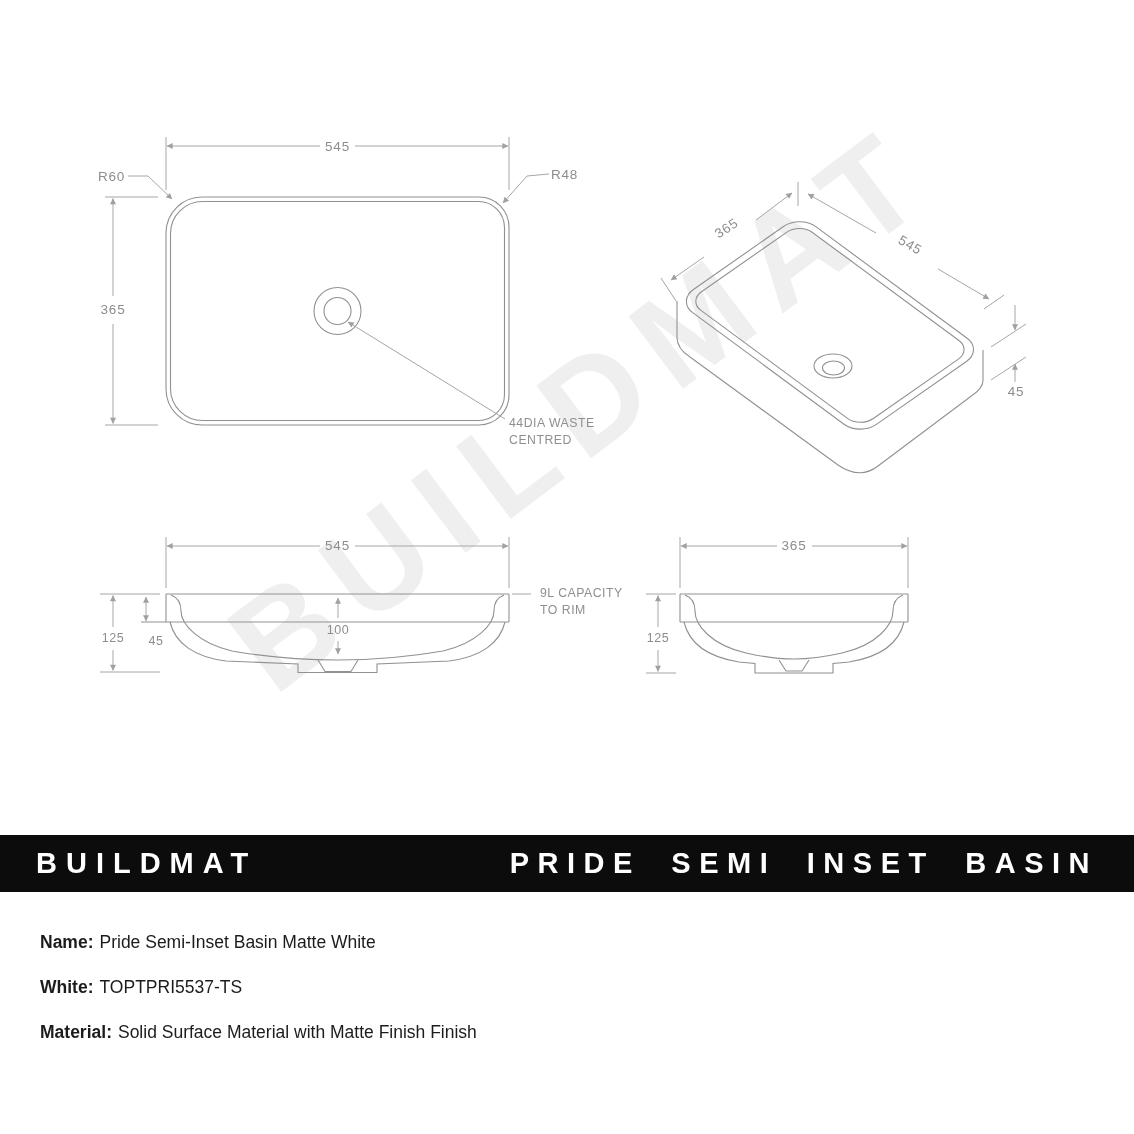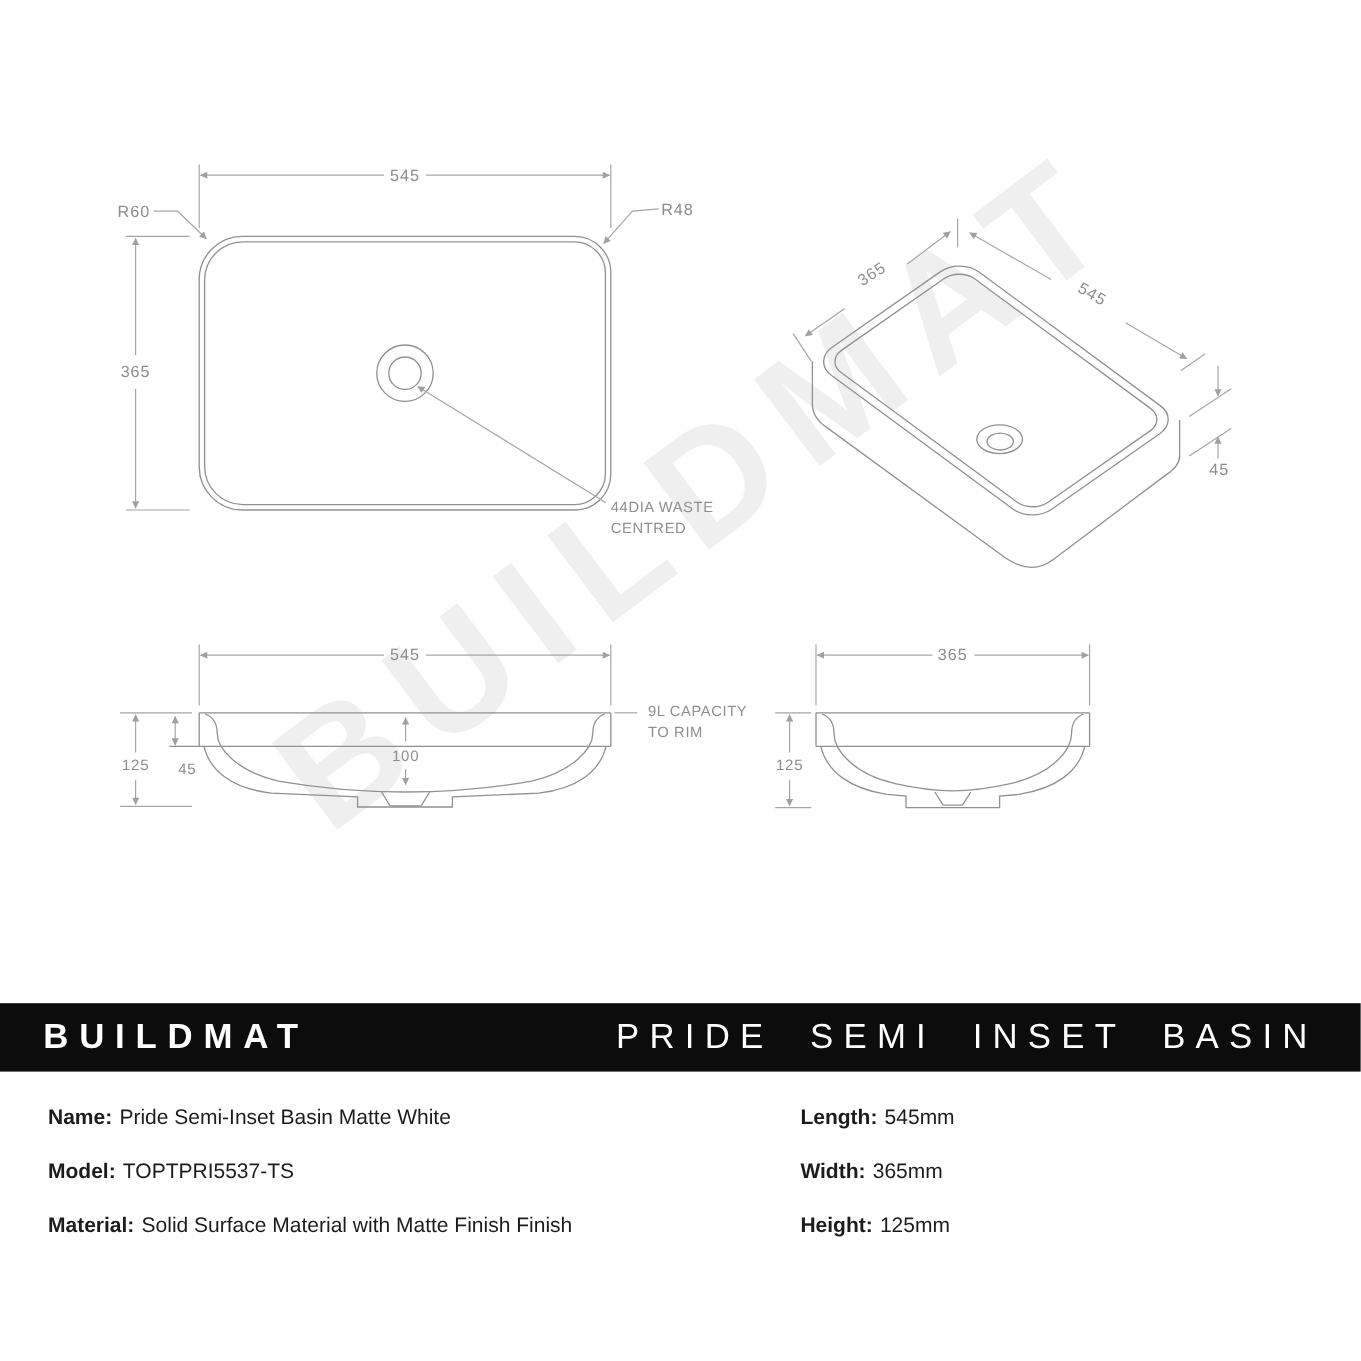--- a/index.html
+++ b/index.html
@@ -6,22 +6,22 @@
     font-family:"Liberation Sans", sans-serif;}
   .canvas{position:relative;width:1134px;height:1134px;background:#fff;}
   svg text{font-family:"Liberation Sans", sans-serif;}
   .dimtext{fill:#8d8d8d;font-size:13.5px;letter-spacing:0.8px;}
   .dimtext-sm{fill:#8d8d8d;font-size:12.5px;letter-spacing:0.6px;}
   .notetext{fill:#8f8f8f;font-size:12.3px;letter-spacing:0.5px;}
   .wm{fill:#efefef;font-size:132px;font-weight:bold;letter-spacing:20px;}
   .banner{margin-top:11px;height:57px;background:#0c0c0c;display:flex;align-items:center;
     justify-content:space-between;padding:0 36px;}
   .banner .brand{color:#ffffff;font-size:29px;font-weight:bold;letter-spacing:9px;}
-  .banner .product{color:#ffffff;font-size:29px;font-weight:normal;letter-spacing:8.5px;word-spacing:14px;}
-  .specs{display:grid;grid-template-columns:627px 1fr;padding:0 40px;margin-top:28px;}
+  .banner .product{color:#ffffff;font-size:29px;font-weight:bold;letter-spacing:8.5px;word-spacing:14px;}
+  .specs{display:grid;grid-template-columns:627px 1fr;padding:0 40px;margin-top:40px;}
   .spec-row{margin-bottom:24px;font-size:17.5px;color:#1c1c1c;line-height:21px;}
   .spec-row .lbl{font-weight:bold;margin-right:6px;}
 </style>
 </head>
 <body>
 
 <div class="canvas">
 
   <svg width="1134" height="820" viewBox="0 0 1134 820">
     <defs>
@@ -146,32 +146,21 @@
     <span class="product">PRIDE SEMI INSET BASIN</span>
   </div>
 
   
   <div class="specs">
     <div>
       <div class="spec-row">
         <span class="lbl">Name:</span><span>Pride Semi-Inset Basin Matte White</span>
       </div>
       <div class="spec-row">
-        <span class="lbl">Model:</span><span>TOPTPRI5537-TS</span>
+        <span class="lbl">White:</span><span>TOPTPRI5537-TS</span>
       </div>
       <div class="spec-row">
         <span class="lbl">Material:</span><span>Solid Surface Material with Matte Finish Finish</span>
-      </div>
-    </div>
-    <div>
-      <div class="spec-row">
-        <span class="lbl">Length:</span><span>545mm</span>
-      </div>
-      <div class="spec-row">
-        <span class="lbl">Width:</span><span>365mm</span>
-      </div>
-      <div class="spec-row">
-        <span class="lbl">Height:</span><span>125mm</span>
       </div>
     </div>
   </div>
 
 </div>
 
 </body></html>

